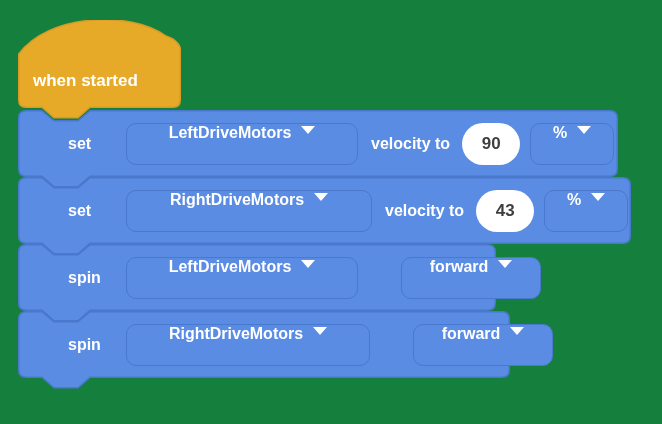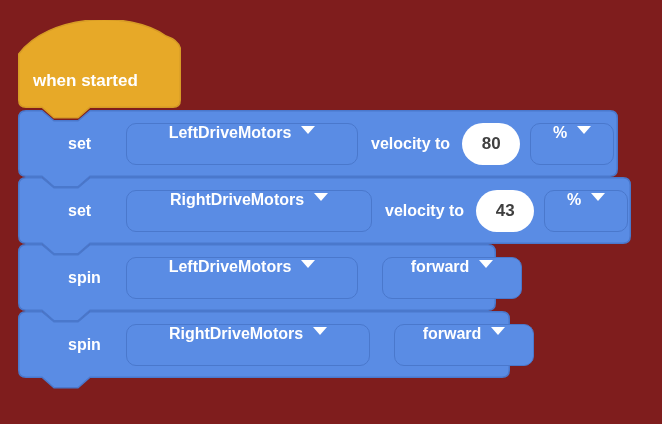--- a/index.html
+++ b/index.html
@@ -1,17 +1,17 @@
 <!DOCTYPE html>
 <html><head>
 <meta charset="utf-8">
 <style>
   html,body{margin:0;padding:0;background:#ffffff;}
   #stage{
-    position:relative;width:662px;height:424px;background:#7f1d1d;overflow:hidden;
+    position:relative;width:662px;height:424px;background:#15803d;overflow:hidden;
     font-family:"Liberation Sans", sans-serif;
   }
   .block{position:absolute;}
   .block svg{position:absolute;left:0;top:0;display:block;}
   .block .content{
     position:absolute;left:0;top:0;height:67px;display:flex;align-items:center;
     padding-left:11px;box-sizing:border-box;
   }
   .hat .content{height:88px;align-items:flex-end;padding-bottom:17px;padding-left:15px;}
   .blk-label{
@@ -19,21 +19,21 @@
   }
   .hat-label{color:#ffffff;font-size:17px;font-weight:bold;white-space:nowrap;}
   .verb{width:58px;flex:0 0 auto;margin-left:39px;}
   .dropdown{
     flex:0 0 auto;height:42px;border:1.5px solid #4a78cc;border-radius:10px;
     background:#5a8ce4;display:flex;align-items:flex-start;justify-content:center;
     gap:10px;box-sizing:border-box;cursor:pointer;
   }
   .dd-motor-left{width:232px;}
   .dd-motor-right{width:246px;}
-  .dd-direction{width:140px;margin-left:24px;}
+  .dd-direction{width:140px;margin-left:43px;}
   .dd-unit{width:84px;margin-left:10px;}
   .mid{margin-left:13px;}
   .arrow{
     width:0;height:0;border-left:7px solid transparent;border-right:7px solid transparent;
     border-top:8px solid #ffffff;flex:0 0 auto;margin-top:2px;
   }
   .oval{
     margin-left:12px;flex:0 0 auto;width:58px;height:42px;border-radius:21px;
     background:#ffffff;display:flex;align-items:center;justify-content:center;
     color:#3f3f3f;font-size:17px;font-weight:bold;cursor:text;
@@ -62,21 +62,21 @@
                Q 0.75,66.25 0.75,59 L 0.75,8 Q 0.75,0.75 8,0.75 Z" fill="#5a8ce4" stroke="#4a78cc" stroke-width="1.5"></path>
     </svg>
     <div class="content" style="width:600px;">
       <span class="blk-label verb">set</span>
       <div class="dropdown dd-motor-left">
         <span class="blk-label">LeftDriveMotors</span>
         <span class="arrow"></span>
       </div>
       <span class="blk-label mid">velocity to</span>
       <div class="oval">
-        <span>80</span>
+        <span>90</span>
       </div>
       <div class="dropdown dd-unit">
         <span class="blk-label">%</span>
         <span class="arrow"></span>
       </div>
     </div>
   </div>
 
   <div class="block" style="left:18px;top:177px;width:613px;height:79px;">
     <svg width="613" height="79" viewBox="0 0 613 79">

